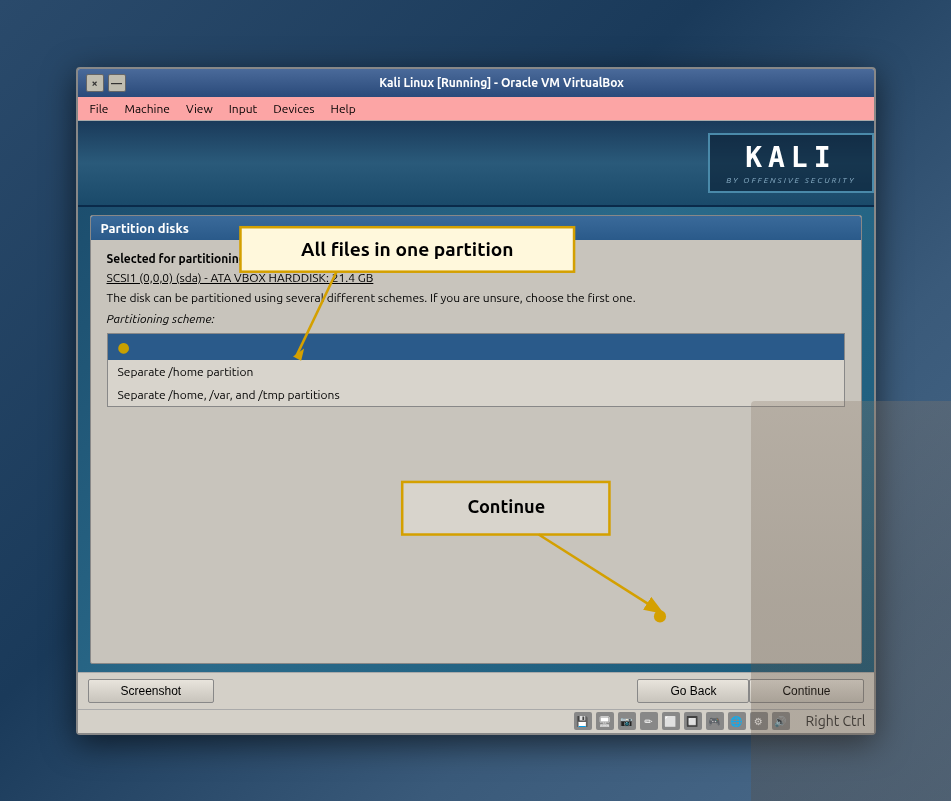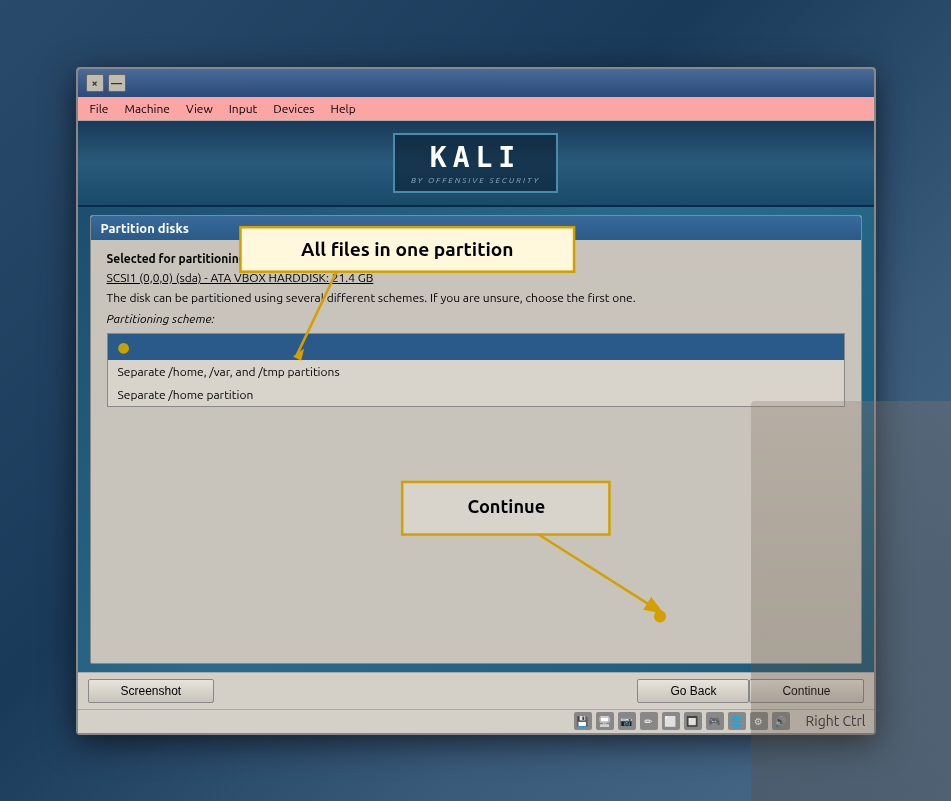--- a/index.html
+++ b/index.html
@@ -94,21 +94,21 @@
       flex-direction: column;
       background: #2a5a7a;
       background-image: linear-gradient(135deg, #1a4a6a 0%, #2a6a8a 50%, #1a5a7a 100%);
       overflow: hidden;
     }
 
     
     .kali-header {
       background: linear-gradient(180deg, #1a3a5a 0%, #2a5a7a 50%, #1a4a6a 100%);
       display: flex;
-      justify-content: center;
+      justify-content: flex-end;
       align-items: center;
       padding: 12px 0;
       border-bottom: 2px solid #0a2a4a;
     }
     .kali-logo {
       display: flex;
       flex-direction: column;
       align-items: center;
       border: 2px solid #4a8aaa;
       padding: 6px 16px;
@@ -264,20 +264,21 @@
 </head>
 <body>
 
 <div class="vm-window">
 
   <div class="title-bar">
     <div class="title-bar-buttons">
       <div class="tb-btn">×</div>
       <div class="tb-btn">—</div>
     </div>
+    <div class="title-bar-title">Kali Linux [Running] - Oracle VM VirtualBox</div>
   </div>
 
   <div class="menu-bar">
     <div class="menu-item">File</div>
     <div class="menu-item">Machine</div>
     <div class="menu-item">View</div>
     <div class="menu-item">Input</div>
     <div class="menu-item">Devices</div>
     <div class="menu-item">Help</div>
   </div>
@@ -299,24 +300,24 @@
           <div class="section-header">Selected for partitioning:</div>
           <div class="disk-info">SCSI1 (0,0,0) (sda) - ATA VBOX HARDDISK: 21.4 GB</div>
           <div class="instruction">The disk can be partitioned using several different schemes. If you are unsure, choose the first one.</div>
           <div class="scheme-label">Partitioning scheme:</div>
 
           <div class="partition-list">
             <div class="partition-item selected">
               <span class="bullet">●</span>
             </div>
             <div class="partition-item">
-              <span>Separate /home, /var, and /tmp partitions</span>
+              <span>Separate /home partition</span>
             </div>
             <div class="partition-item">
-              <span>Separate /home partition</span>
+              <span>Separate /home, /var, and /tmp partitions</span>
             </div>
           </div>
         </div>
       </div>
 
       <svg class="annotation-svg" viewBox="0 0 776 460">
 
         <rect x="155" y="20" width="330" height="44" fill="#fff8dc" stroke="#d4a000" stroke-width="2.5"></rect>
         <text x="320" y="48" text-anchor="middle" font-size="19" font-weight="bold" fill="#000">All files in one partition</text>
 

